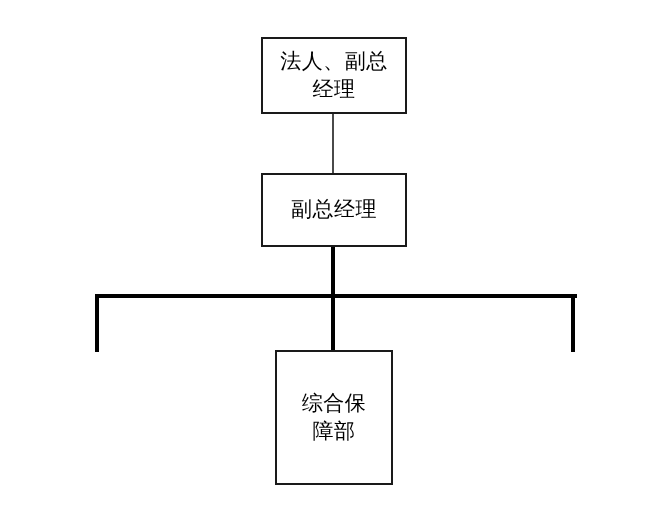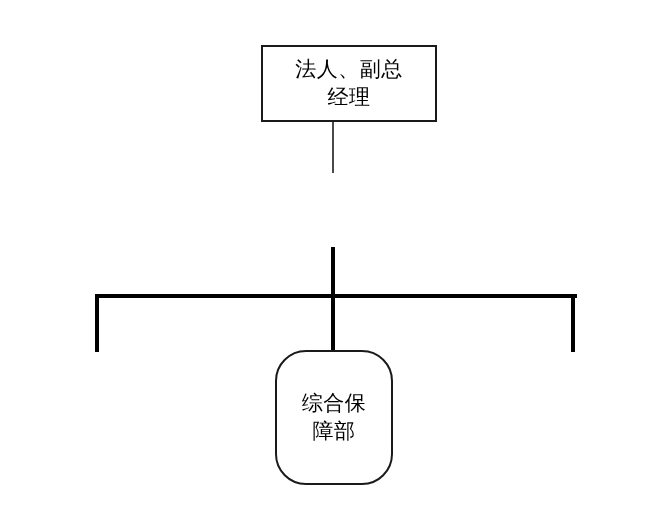--- a/index.html
+++ b/index.html
@@ -39,39 +39,38 @@
     line-height: 1.32;
     letter-spacing: 0.5px;
     white-space: pre-line;
     padding: 0 10px;
   }
 
   
   .node-top {
     left: 261px;
     top: 37px;
-    width: 176px;
+    width: 146px;
     height: 77px;
-    margin-top: 8px;
   }
   
   .node-second {
     left: 261px;
     top: 173px;
     width: 146px;
     height: 74px;
   }
   
   .node-leaf {
     top: 350px;
     width: 118px;
     height: 135px;
   }
   .node-leaf-1 { left: 37px; }
-  .node-leaf-2 { left: 275px; border-radius: 31px; }
+  .node-leaf-2 { left: 275px; }
   .node-leaf-3 { left: 513px; }
 
   
   .connector {
     position: absolute;
     background: #1a1a1a;
     z-index: 1;
   }
   
   .conn-top-vertical {
@@ -118,20 +117,23 @@
   <div class="connector conn-bus"></div>
   <div class="connector conn-drop conn-drop-left"></div>
   <div class="connector conn-drop conn-drop-center"></div>
   <div class="connector conn-drop conn-drop-right"></div>
 
   <div class="node node-top">
     <span class="node-label">法人、副总
 经理</span>
   </div>
 
+  <div class="node node-second">
+    <span class="node-label">副总经理</span>
+  </div>
 
 
   <div class="node node-leaf node-leaf-2">
     <span class="node-label">综合保
 障部</span>
   </div>
 
 
 </div>
 

